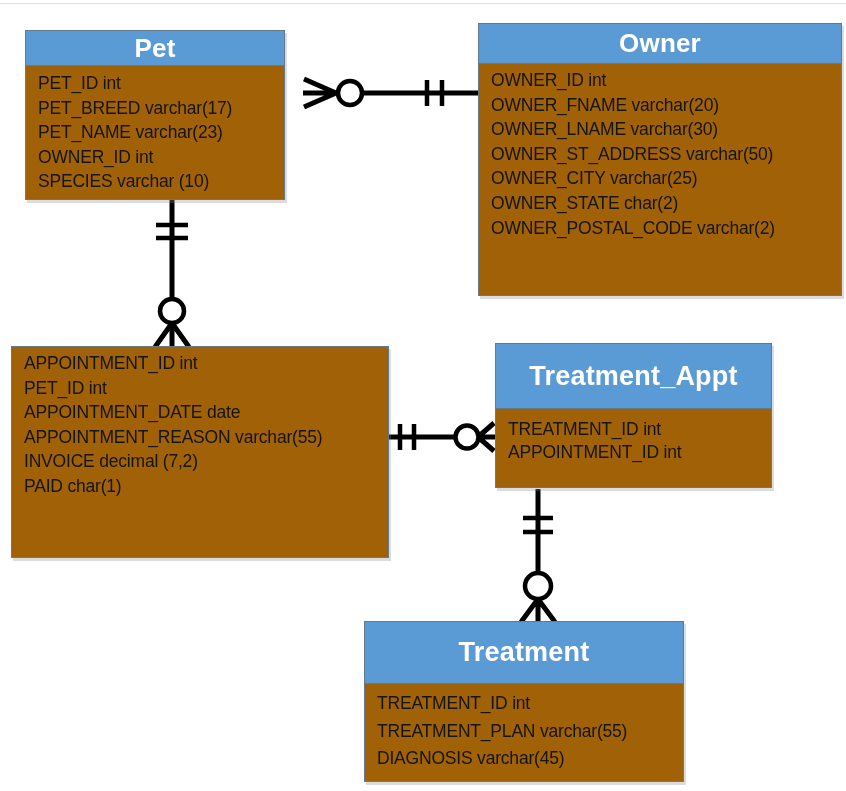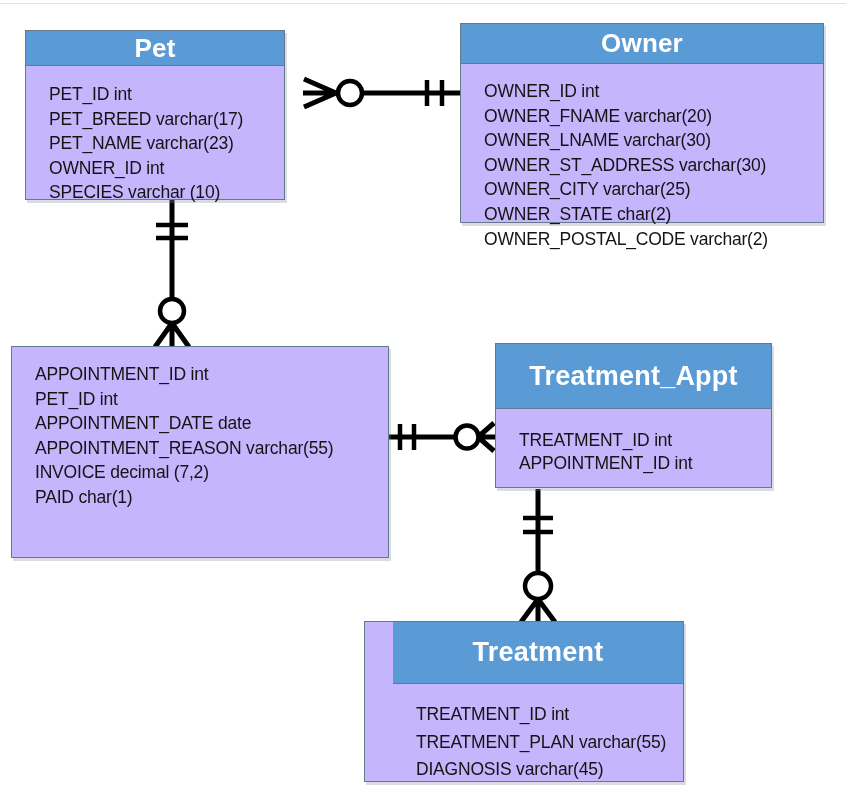--- a/index.html
+++ b/index.html
@@ -17,66 +17,66 @@
     left: 0; top: 3px;
     width: 846px; height: 1px;
     background: #e2e2e2;
   }
   svg.connectors {
     position: absolute;
     left: 0; top: 0;
   }
   .entity {
     position: absolute;
-    background: #c4b5fd;
+    background: #a16207;
     border: 1.5px solid #64798a;
     box-shadow: 2px 3px 0 rgba(130,142,155,0.30);
   }
   .entity-header {
     background: #5b9bd5;
     border-bottom: 1.5px solid #64798a;
     color: #ffffff;
     font-weight: bold;
     font-size: 27px;
     display: flex;
     align-items: center;
     justify-content: center;
     letter-spacing: 0.2px;
   }
   ul.attrs {
     list-style: none;
-    margin: 11px;
+    margin: 0;
     padding: 0 6px 0 12px;
     color: #141414;
     font-size: 17.5px;
     letter-spacing: -0.2px;
     white-space: nowrap;
   }
   
   .entity.pet            { left: 25px;  top: 30px;  width: 260px; height: 170px; }
   .entity.pet            .entity-header { height: 35px; font-size: 26px; }
   .entity.pet            ul.attrs { padding-top: 5px; }
   .entity.pet            ul.attrs li { line-height: 24.5px; }
 
-  .entity.owner          { left: 460px; top: 23px;  width: 364px; height: 200px; }
+  .entity.owner          { left: 478px; top: 23px;  width: 364px; height: 273px; }
   .entity.owner          .entity-header { height: 40px; font-size: 26px; }
   .entity.owner          ul.attrs { padding-top: 4px; }
   .entity.owner          ul.attrs li { line-height: 24.6px; }
 
   .entity.appointments   { left: 11px;  top: 346px; width: 378px; height: 212px; }
   .entity.appointments   .entity-header { height: 53px; }
   .entity.appointments   ul.attrs { padding-top: 4px; }
   .entity.appointments   ul.attrs li { line-height: 24.6px; }
 
   .entity.treatment-appt { left: 495px; top: 343px; width: 277px; height: 145px; }
   .entity.treatment-appt .entity-header { height: 65px; align-items: center; }
   .entity.treatment-appt ul.attrs { padding-top: 9px; }
   .entity.treatment-appt ul.attrs li { line-height: 23px; }
 
-  .entity.treatment      { left: 364px; top: 621px; width: 320px; height: 161px; padding-left: 28px; }
+  .entity.treatment      { left: 364px; top: 621px; width: 320px; height: 161px; }
   .entity.treatment      .entity-header { height: 62px; }
   .entity.treatment      ul.attrs { padding-top: 6px; }
   .entity.treatment      ul.attrs li { line-height: 27.5px; }
 </style>
 </head>
 <body>
 
 <div class="canvas">
 
   <div class="top-rule"></div>
@@ -142,21 +142,21 @@
   </div>
 
   <div class="entity owner">
     <div class="entity-header">
       <span>Owner</span>
     </div>
     <ul class="attrs">
       <li>OWNER_ID int</li>
       <li>OWNER_FNAME varchar(20)</li>
       <li>OWNER_LNAME varchar(30)</li>
-      <li>OWNER_ST_ADDRESS varchar(30)</li>
+      <li>OWNER_ST_ADDRESS varchar(50)</li>
       <li>OWNER_CITY varchar(25)</li>
       <li>OWNER_STATE char(2)</li>
       <li>OWNER_POSTAL_CODE varchar(2)</li>
     </ul>
   </div>
 
   <div class="entity appointments">
     <ul class="attrs">
       <li>APPOINTMENT_ID int</li>
       <li>PET_ID int</li>

